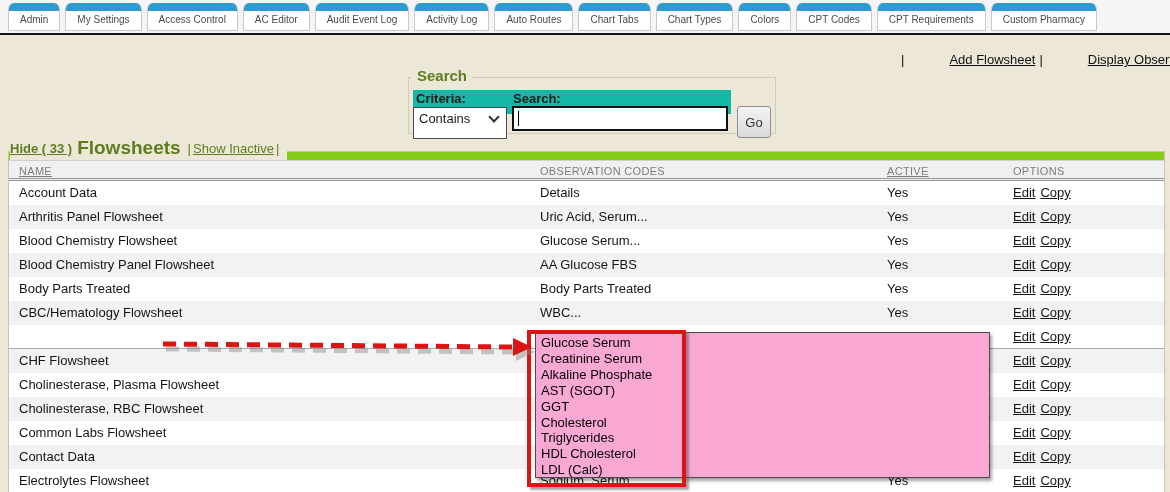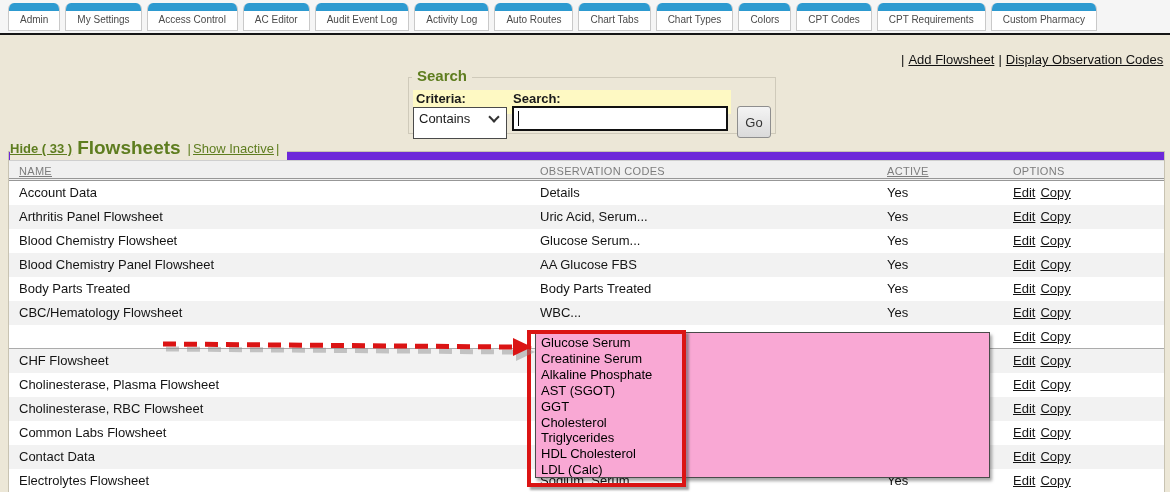--- a/index.html
+++ b/index.html
@@ -29,36 +29,36 @@
     display:block; padding:3px 11px 5px 11px;
     font-size:10px; color:#4a4a4a; white-space:nowrap;
   }
   .tab-divider { position:absolute; top:33px; left:0; width:1170px; height:2px; background:#161616; }
 
   
   .header-links {
     position:absolute; top:52px; left:897px; white-space:nowrap;
     font-size:13px; color:#111;
   }
-  .header-links a { color:#111; text-decoration:underline; cursor:pointer; }
+  .header-links a { color:#111; text-decoration:underline; cursor:pointer;margin-left:41px; }
   .hl-sep { padding:0 4px; }
 
   
   .search-panel {
     position:absolute; left:408px; top:77px; width:368px; height:57px;
     border:1px solid #cfcaba; background:#ece7d7;
   }
   .search-legend {
     position:absolute; left:412px; top:67px; z-index:2;
     background:#ece7d7; padding:0 5px;
     color:#5e7d1f; font-weight:bold; font-size:15px;
   }
   .search-labels {
     position:absolute; left:413px; top:90px; width:318px; height:24px;
-    background:#fef9c3; z-index:2;
+    background:#14b8a6; z-index:2;
   }
   .lbl-criteria { position:absolute; left:3px; top:1px; font-weight:bold; font-size:13px; }
   .lbl-search   { position:absolute; left:100px; top:1px; font-weight:bold; font-size:13px; }
   .criteria-select {
     position:absolute; left:413px; top:107px; width:94px; height:32px;
     background:#fff; border:1px solid #4a4a4a; z-index:2;
     font-size:13px; line-height:22px; padding-left:5px; cursor:pointer;
   }
   .chevron {
     position:absolute; right:8px; top:5px; width:8px; height:8px;
@@ -85,21 +85,21 @@
   }
   .section-head a { color:#5e7d1f; text-decoration:underline; cursor:pointer; }
   .hide-link { font-weight:bold; font-size:13px; }
   .section-title { color:#5e7d1f; font-weight:bold; font-size:19px; margin:8px 5px; vertical-align:-1px; }
   .sec-sep { color:#5e7d1f; font-size:13px; padding:0 2px; }
   .show-inactive { font-size:13px; }
 
   
   .table-panel {
     position:absolute; left:8px; top:151px; width:1157px; height:341px;
-    background:#6d28d9; border:1px solid #c8c3b2; border-bottom:none;
+    background:#84cc16; border:1px solid #c8c3b2; border-bottom:none;
     overflow:hidden;
   }
   .thead {
     position:relative; margin-top:8px; height:21px;
     background:#f0f0f0; border-top:1px solid #cfcfcf;
     border-bottom:3px double #979797;
   }
   .th { position:absolute; top:4px; font-size:11px; letter-spacing:.3px; color:#7d7d7d; white-space:nowrap; }
   .th a { color:#7d7d7d; text-decoration:underline; cursor:pointer; }
   .th-name    { left:10px;  }

